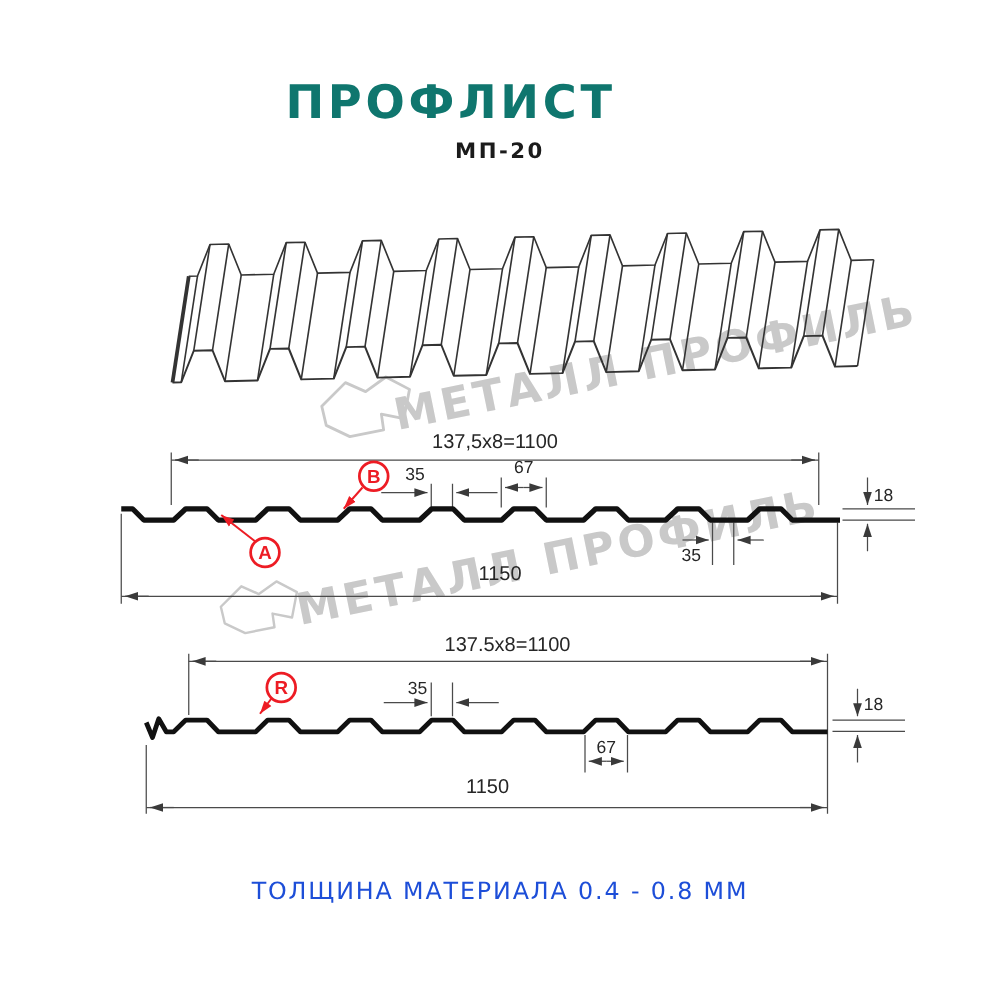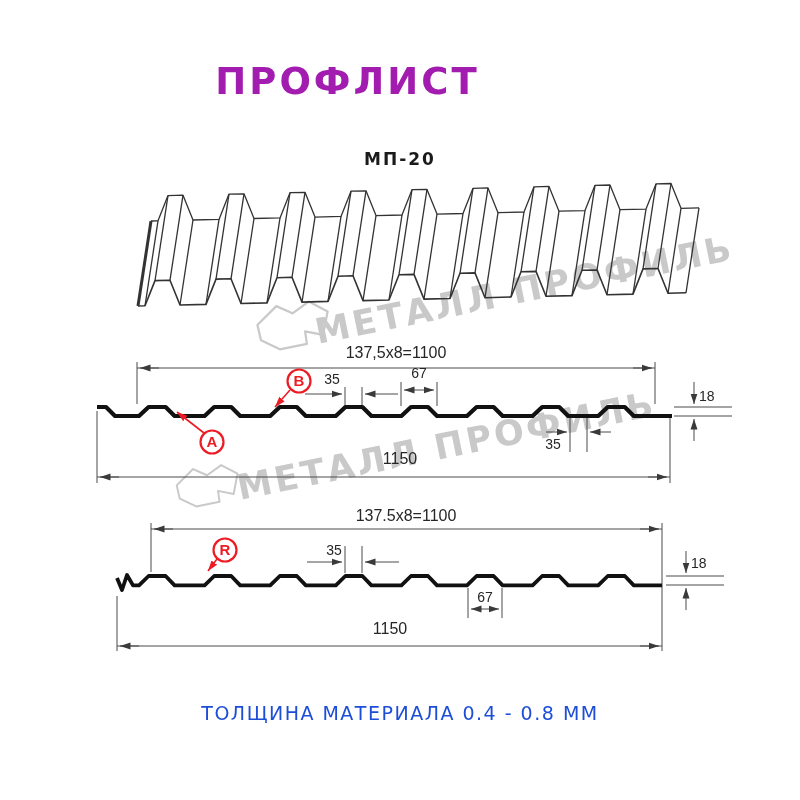--- a/index.html
+++ b/index.html
@@ -1,23 +1,23 @@
 <!DOCTYPE html>
 <html><head>
 <meta charset="utf-8">
 <style>
   html,body{margin:0;padding:0;background:#ffffff;}
   .page{position:relative;width:800px;height:800px;background:#ffffff;overflow:hidden;
         font-family:"Liberation Sans",sans-serif;}
   .title{position:absolute;left:0;top:60px;width:695px;text-align:center;
          font-family:"DejaVu Sans",sans-serif;font-weight:700;font-size:37px;
-         letter-spacing:3px;color:#a21caf;}
+         letter-spacing:3px;color:#0f766e;padding-left:13px;}
   .subtitle{position:absolute;left:0;top:111px;width:800px;text-align:center;
          font-family:"DejaVu Sans",sans-serif;font-weight:600;font-size:17px;
-         letter-spacing:2px;color:#1b1b1b;margin-top:38px;}
+         letter-spacing:2px;color:#1b1b1b;}
   .caption{position:absolute;left:0;top:702px;width:800px;text-align:center;
          font-family:"DejaVu Sans",sans-serif;font-weight:500;font-size:19px;
          letter-spacing:1.5px;color:#1d4ed8;}
   svg{position:absolute;left:0;top:0;}
   .dim{stroke:#4a4a4a;stroke-width:1;fill:none;}
   .dimtxt{font-family:"Liberation Sans",sans-serif;font-size:14px;fill:#262626;}
   .dimtxt-lg{font-family:"Liberation Sans",sans-serif;font-size:16px;fill:#262626;}
   .profile{stroke:#111111;stroke-width:4.2;fill:none;stroke-linejoin:round;}
   .callout-circle{stroke:#ed1c24;stroke-width:2.2;fill:none;}
   .callout-txt{font-family:"Liberation Sans",sans-serif;font-size:15px;font-weight:700;fill:#ed1c24;}

